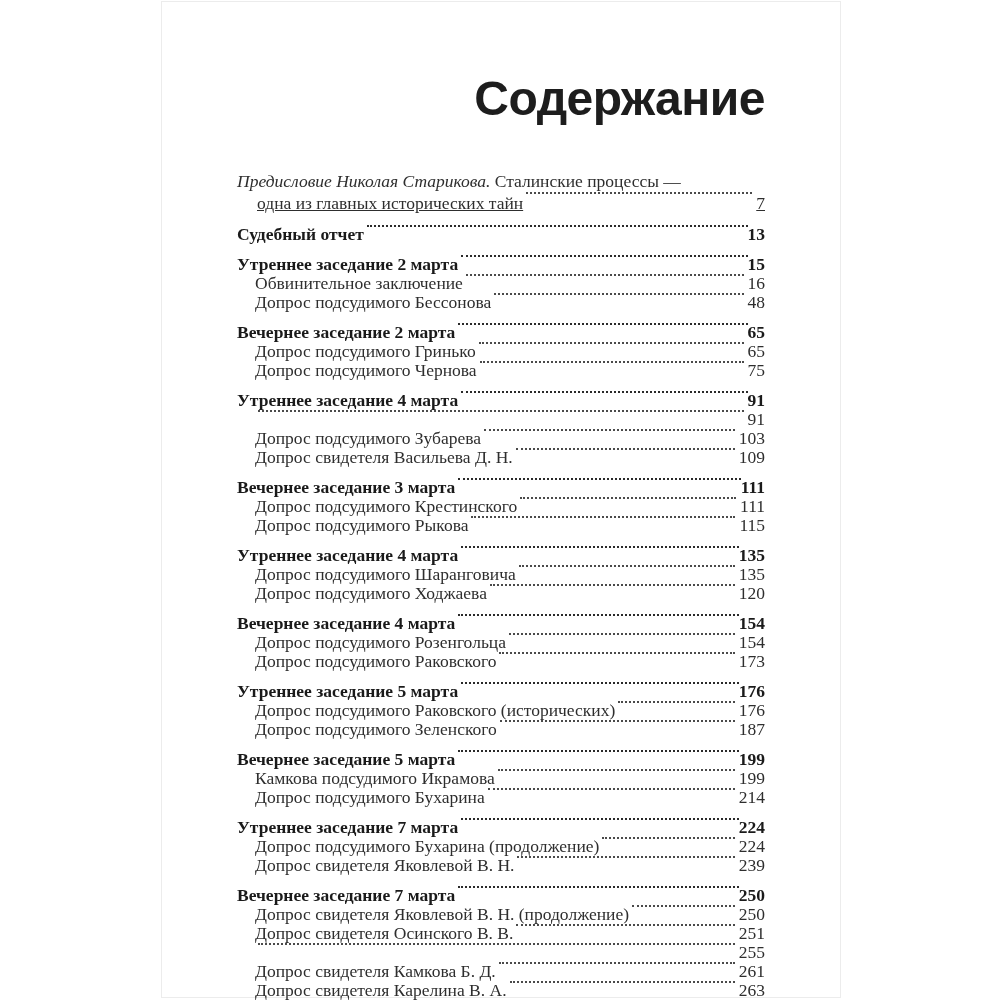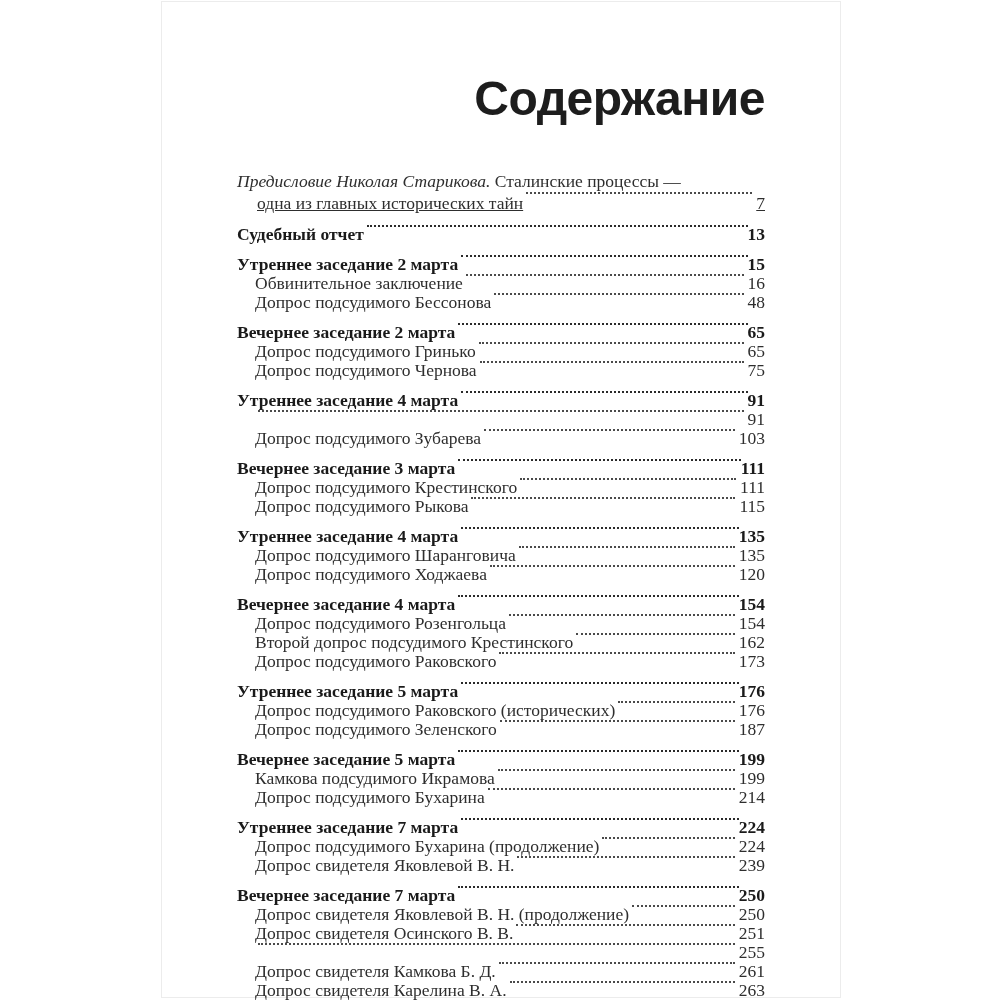--- a/index.html
+++ b/index.html
@@ -134,20 +134,25 @@
       </div>
       <div class="row sub">
         <span class="dots"></span>
         <span class="num">91</span>
       </div>
       <div class="row sub">
         <span class="lbl">Допрос подсудимого Зубарева</span>
         <span class="dots"></span>
         <span class="num">103</span>
       </div>
+      <div class="row sub">
+        <span class="lbl">Допрос свидетеля Васильева Д. Н.</span>
+        <span class="dots"></span>
+        <span class="num">109</span>
+      </div>
       <div class="row section">
         <span class="lbl">Вечернее заседание 3 марта</span>
         <span class="dots"></span>
         <span class="num">111</span>
       </div>
       <div class="row sub">
         <span class="lbl">Допрос подсудимого Крестинского</span>
         <span class="dots"></span>
         <span class="num">111</span>
       </div>
@@ -173,25 +178,20 @@
       </div>
       <div class="row section">
         <span class="lbl">Вечернее заседание 4 марта</span>
         <span class="dots"></span>
         <span class="num">154</span>
       </div>
       <div class="row sub">
         <span class="lbl">Допрос подсудимого Розенгольца</span>
         <span class="dots"></span>
         <span class="num">154</span>
-      </div>
-      <div class="row sub">
-        <span class="lbl">Второй допрос подсудимого Крестинского</span>
-        <span class="dots"></span>
-        <span class="num">162</span>
       </div>
       <div class="row sub">
         <span class="lbl">Допрос подсудимого Раковского</span>
         <span class="dots"></span>
         <span class="num">173</span>
       </div>
       <div class="row section">
         <span class="lbl">Утреннее заседание 5 марта</span>
         <span class="dots"></span>
         <span class="num">176</span>

